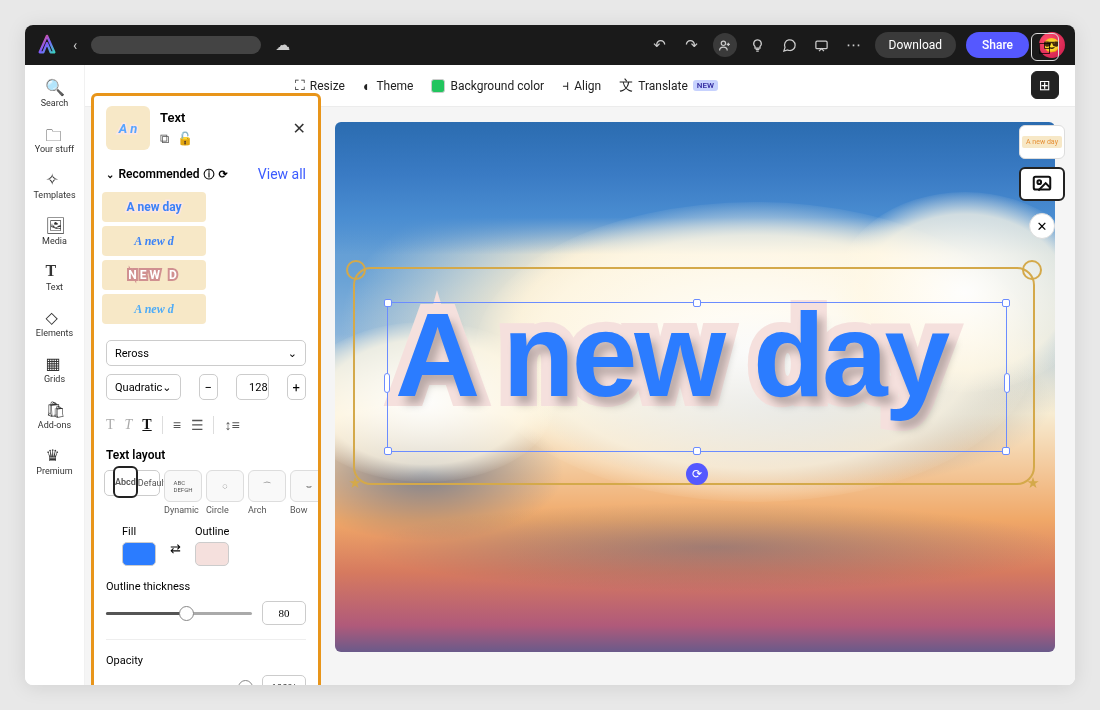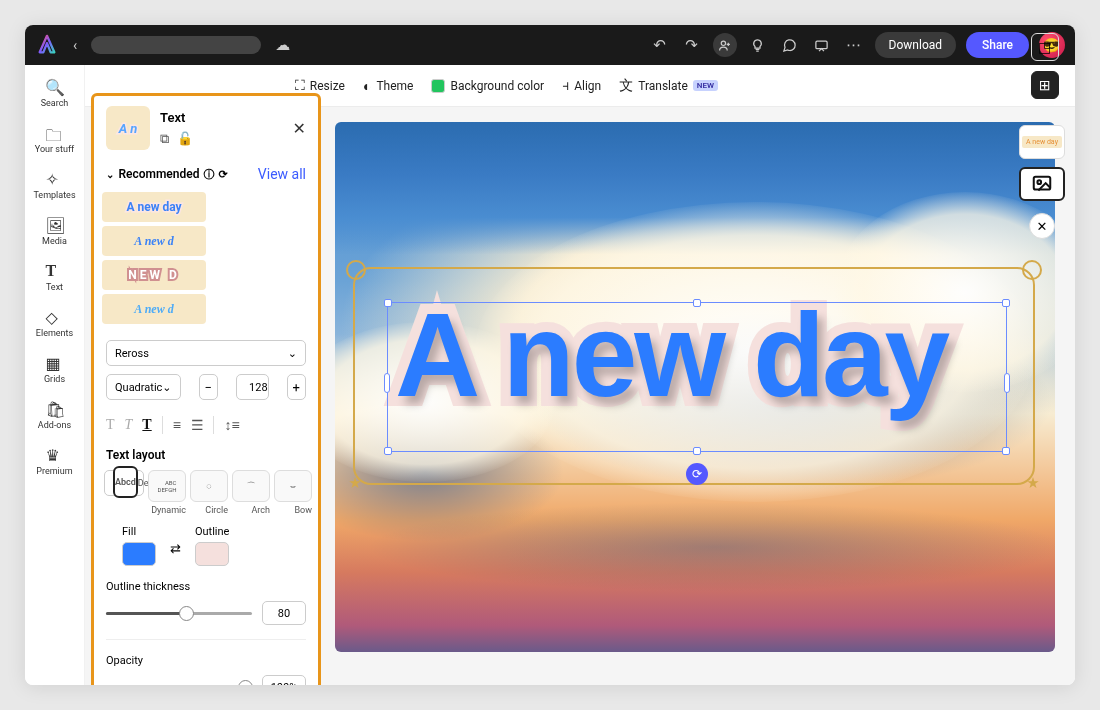--- a/index.html
+++ b/index.html
@@ -92,35 +92,35 @@
   .size-row .sel { flex:1; margin:0;}
   .step { width:24px; height:26px; border:1px solid #ccc; border-radius:5px; display:flex; align-items:center; justify-content:center; cursor:pointer; font-size:13px;}
   .num { width:34px; height:26px; border:1px solid #ccc; border-radius:5px; display:flex; align-items:center; justify-content:center; font-size:11px;padding-left:12px;}
   .fmt-row { display:flex; align-items:center; gap:10px; padding:10px 12px; color:#555; font-size:14px;}
   .fmt-row .sep { width:1px; height:18px; background:#ddd;}
   .fmt-row .ic { cursor:pointer;}
   .fmt-row .bold { color:#111; font-weight:700;}
 
   .section-lbl { font-size:12px; font-weight:600; padding:4px 12px;}
   .layout-row { display:flex; gap:4px; padding:4px 10px;}
-  .layout-item { width:40px; text-align:right; font-size:9px; color:#555;}
+  .layout-item { width:56px; text-align:left; font-size:9px; color:#555;}
   .layout-item .box { width:38px; height:32px; border:1px solid #ddd; border-radius:6px; display:flex; align-items:center; justify-content:center; font-size:9px; margin-bottom:3px; cursor:pointer; background:#f9f9f9;}
   .layout-item.sel .box { border:2px solid #222; background:#fff; font-weight:600;}
   .colrow { display:flex; align-items:flex-start; gap:14px; padding:6px 28px;}
   .colgroup { display:flex; flex-direction:column; gap:4px;}
   .colgroup label { font-size:11px;}
   .swatch { width:34px; height:24px; border-radius:5px; border:1px solid #ccc; cursor:pointer;}
   .swap { font-size:13px; cursor:pointer; margin-top:16px;}
   .slider-row { padding:8px 12px;}
   .slider-row label { font-size:11px; display:block; margin-bottom:8px;}
   .slider-wrap { display:flex; align-items:center; gap:10px;}
   .track { flex:1; height:3px; background:#aaa; border-radius:2px; position:relative;}
   .track .fill { position:absolute; left:0; top:0; height:100%; background:#555; border-radius:2px;}
   .track .knob { position:absolute; top:-6px; width:15px; height:15px; background:#fff; border:1px solid #888; border-radius:50%;}
-  .valbox { width:44px; height:24px; border:1px solid #ccc; border-radius:5px; display:flex; align-items:center; justify-content:center; font-size:11px;}
+  .valbox { width:44px; height:24px; border:1px solid #ccc; border-radius:5px; display:flex; align-items:center; justify-content:center; font-size:11px;font-family:Liberation Serif, serif;}
   .divider { height:1px; background:#eee; margin:6px 12px;}
 </style>
 </head>
 <body>
 
 <div class="app">
 
   <div class="topbar">
     <div class="logo">
       <svg viewBox="0 0 24 24" width="22" height="22">

